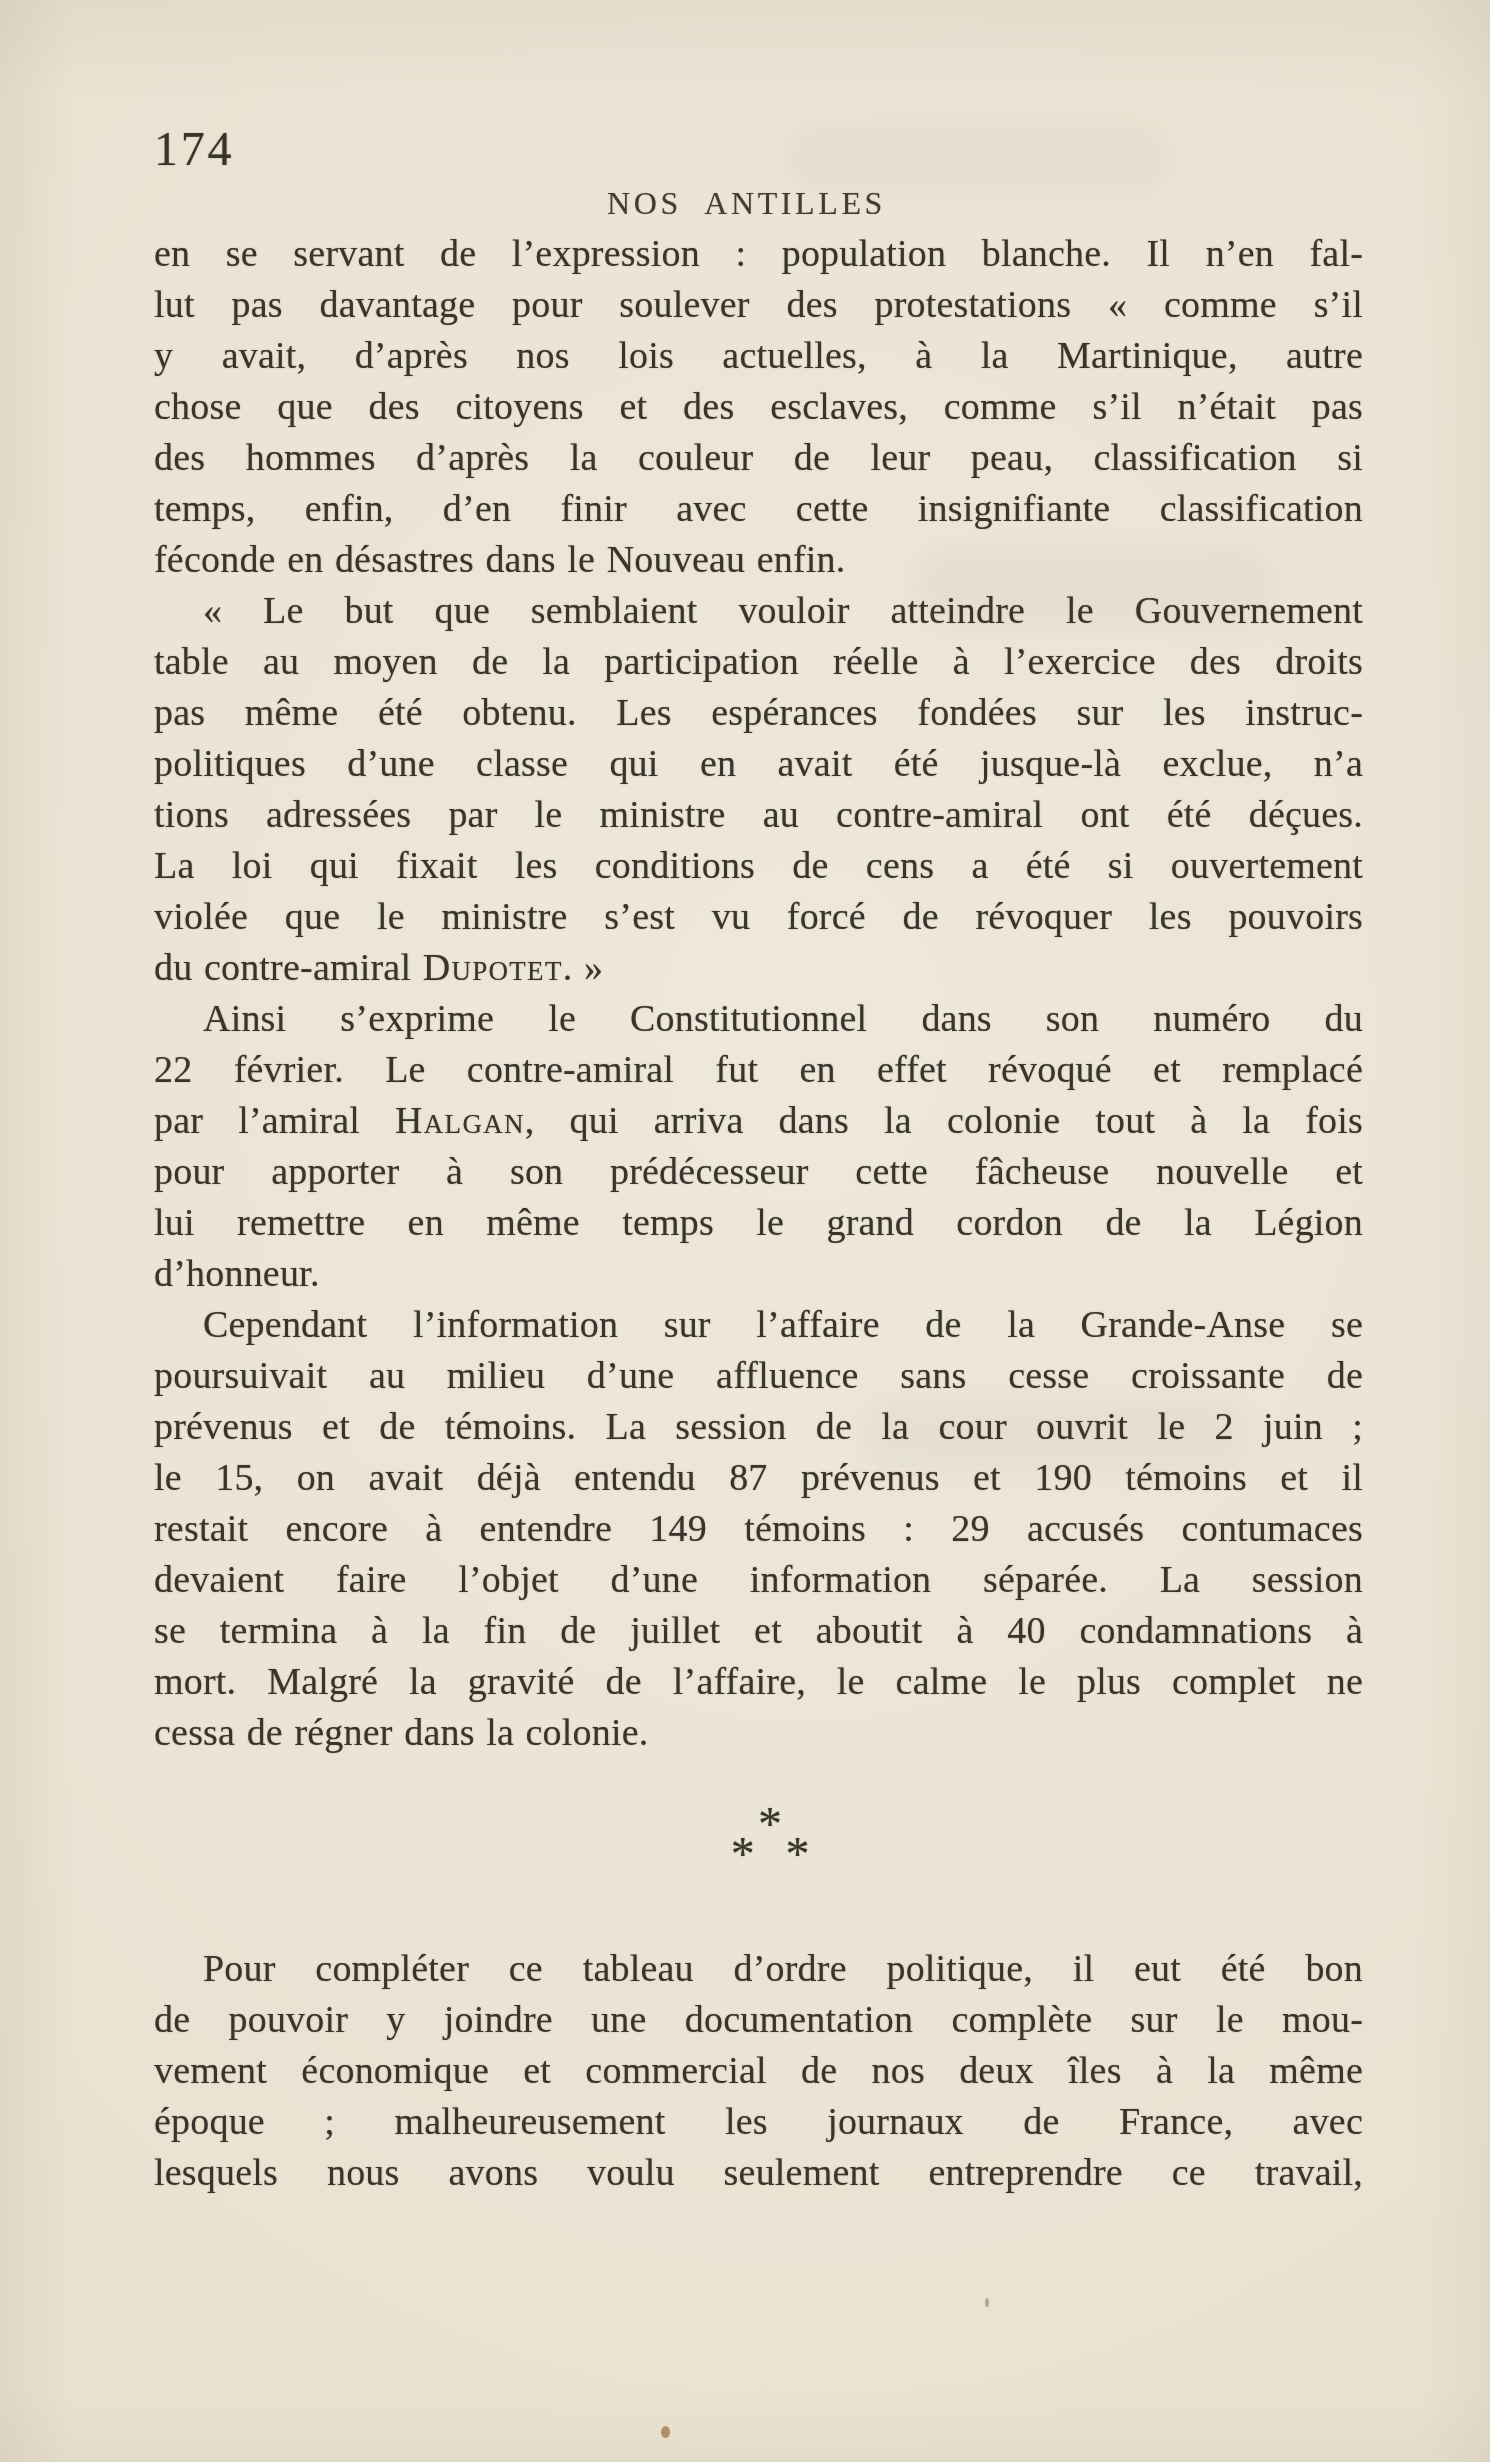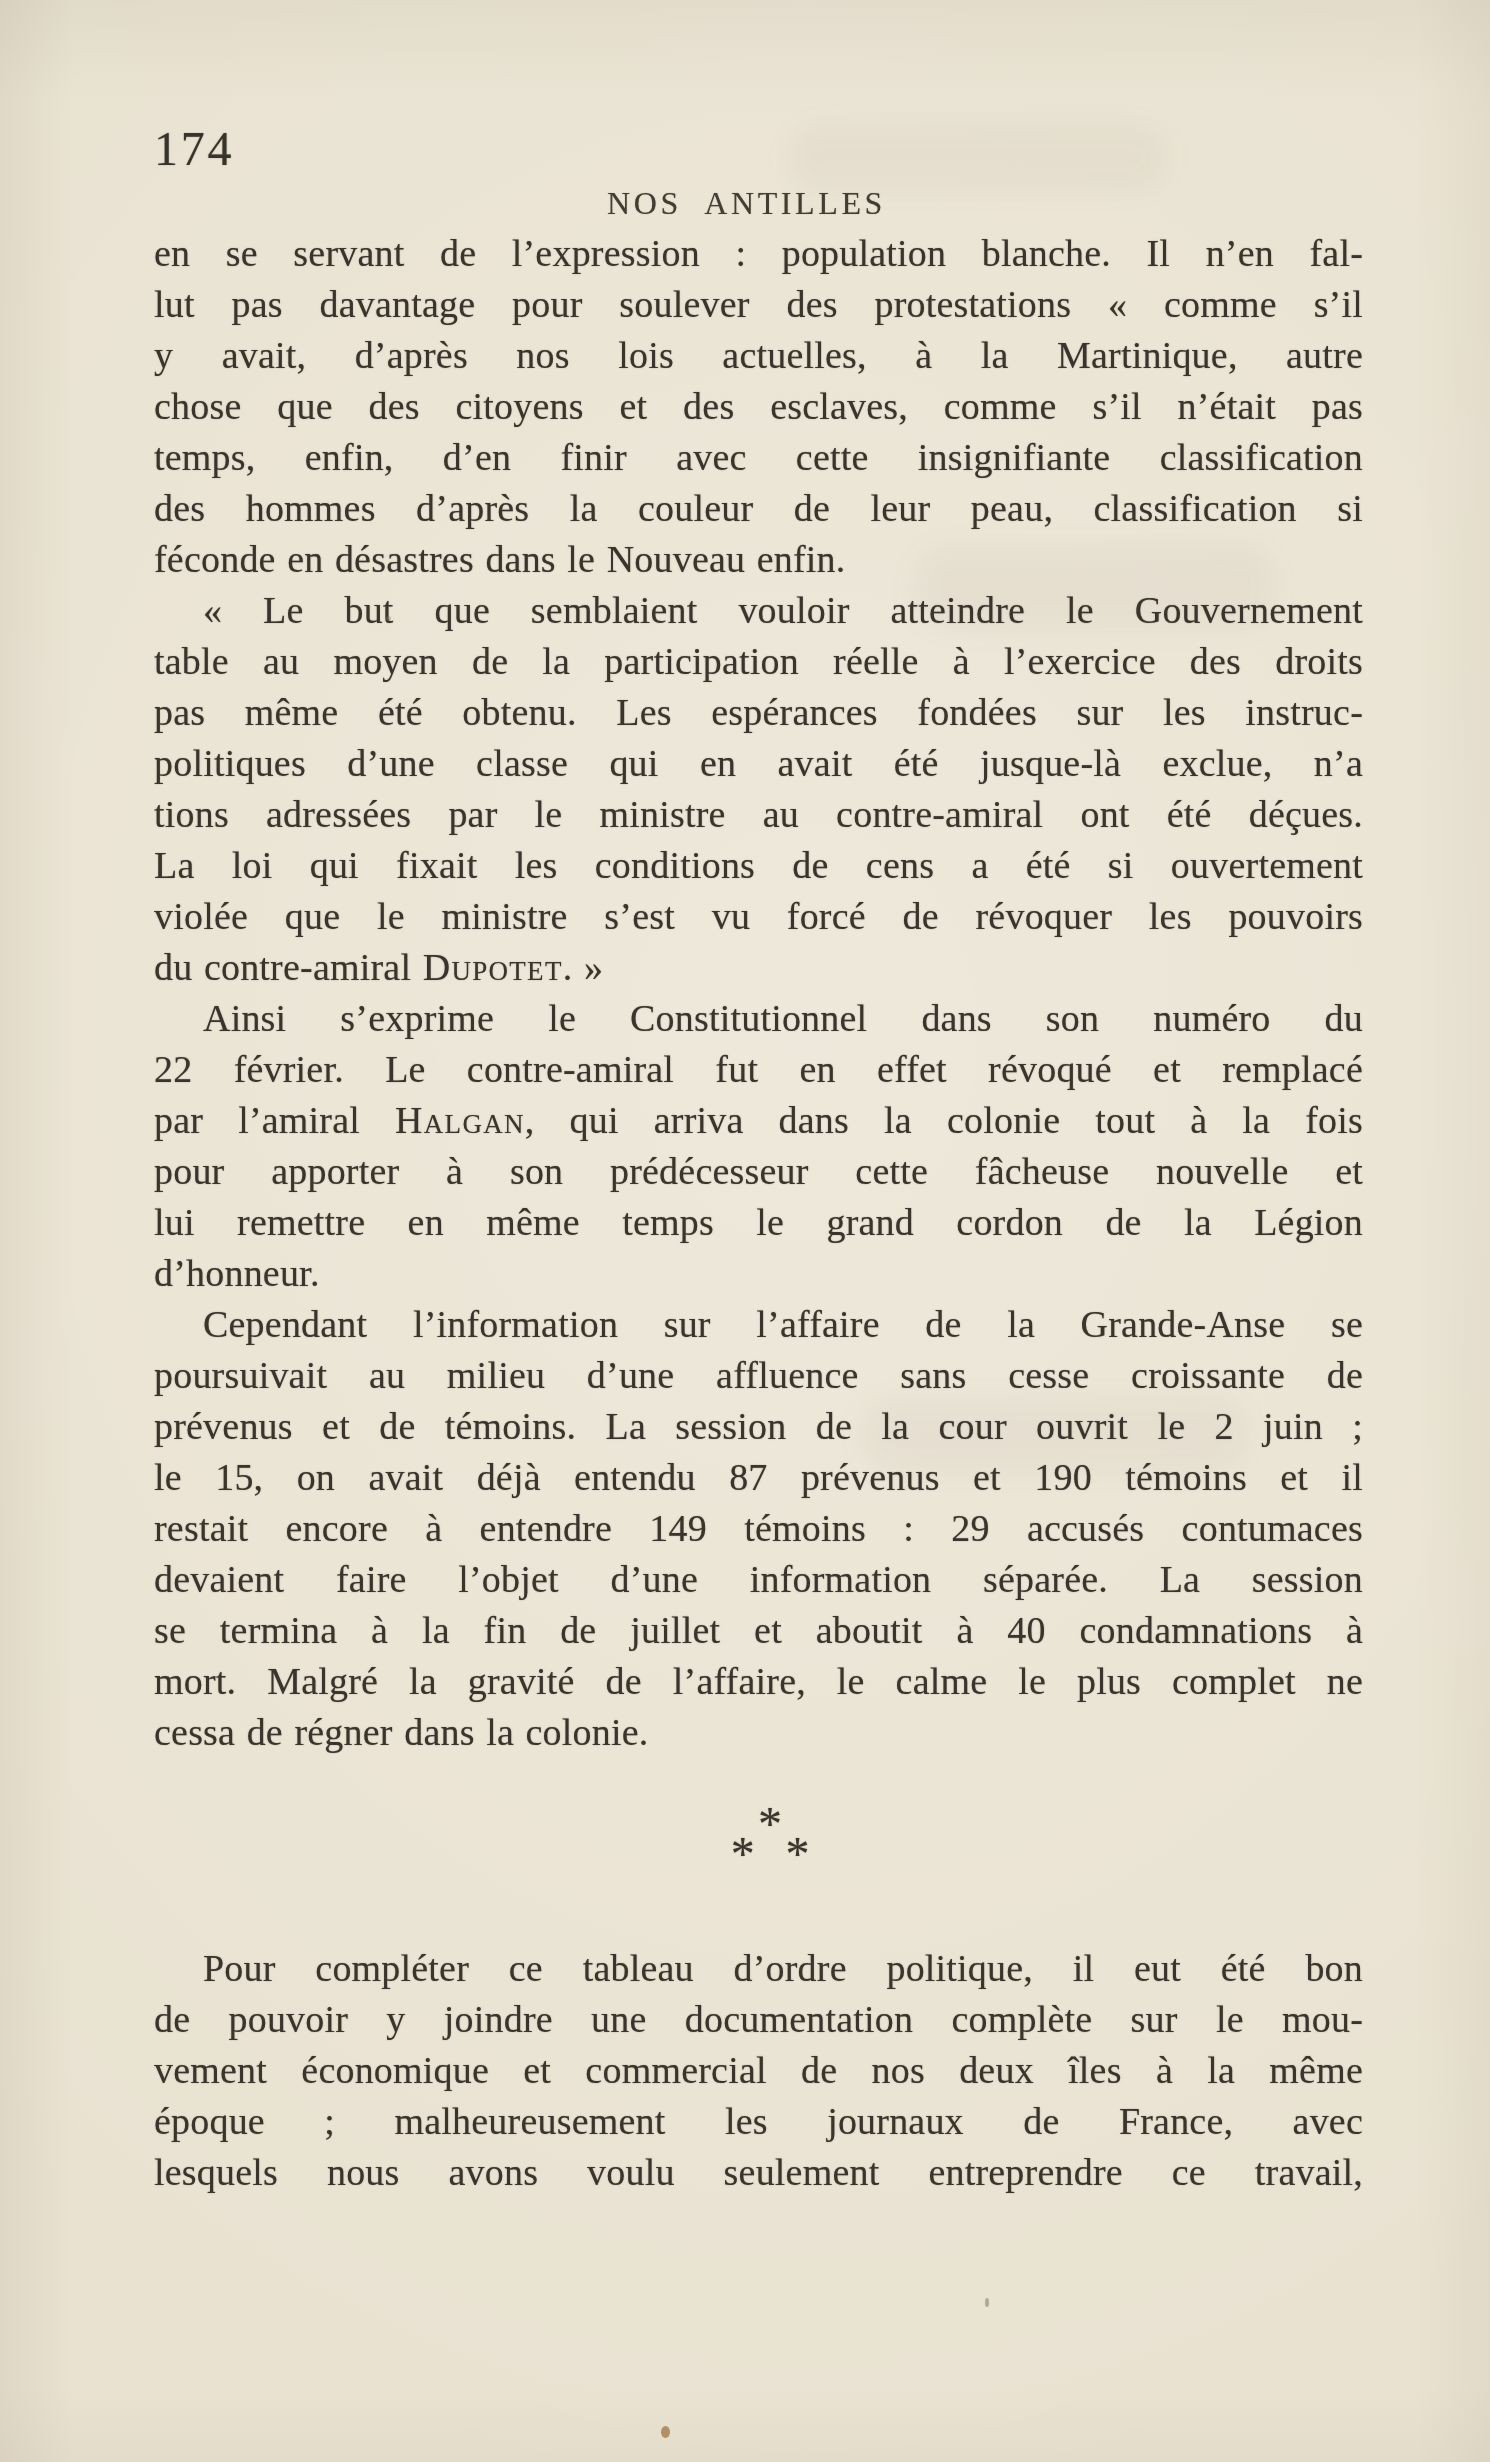--- a/index.html
+++ b/index.html
@@ -110,22 +110,22 @@
   <div class="folio">174</div>
   <div class="running-title">NOS ANTILLES</div>
 
   <main class="text-block">
 
     <div class="paragraph">
       <div class="line"><span>en se servant de l’expression : </span><span class="em">population blanche</span><span>. Il n’en fal-</span></div>
       <div class="line">lut pas davantage pour soulever des protestations « comme s’il</div>
       <div class="line">y avait, d’après nos lois actuelles, à la Martinique, autre</div>
       <div class="line">chose que des citoyens et des esclaves, comme s’il n’était pas</div>
+      <div class="line">des hommes d’après la couleur de leur peau, classification si</div>
       <div class="line">temps, enfin, d’en finir avec cette insignifiante classification</div>
-      <div class="line">des hommes d’après la couleur de leur peau, classification si</div>
       <div class="line short">féconde en désastres dans le Nouveau enfin.</div>
     </div>
 
     <div class="paragraph">
       <div class="line indent">« Le but que semblaient vouloir atteindre le Gouvernement</div>
       <div class="line">table au moyen de la participation réelle à l’exercice des droits</div>
       <div class="line">pas même été obtenu. Les espérances fondées sur les instruc-</div>
       <div class="line">politiques d’une classe qui en avait été jusque-là exclue, n’a</div>
       <div class="line">tions adressées par le ministre au contre-amiral ont été déçues.</div>
       <div class="line">La loi qui fixait les conditions de cens a été si ouvertement</div>

